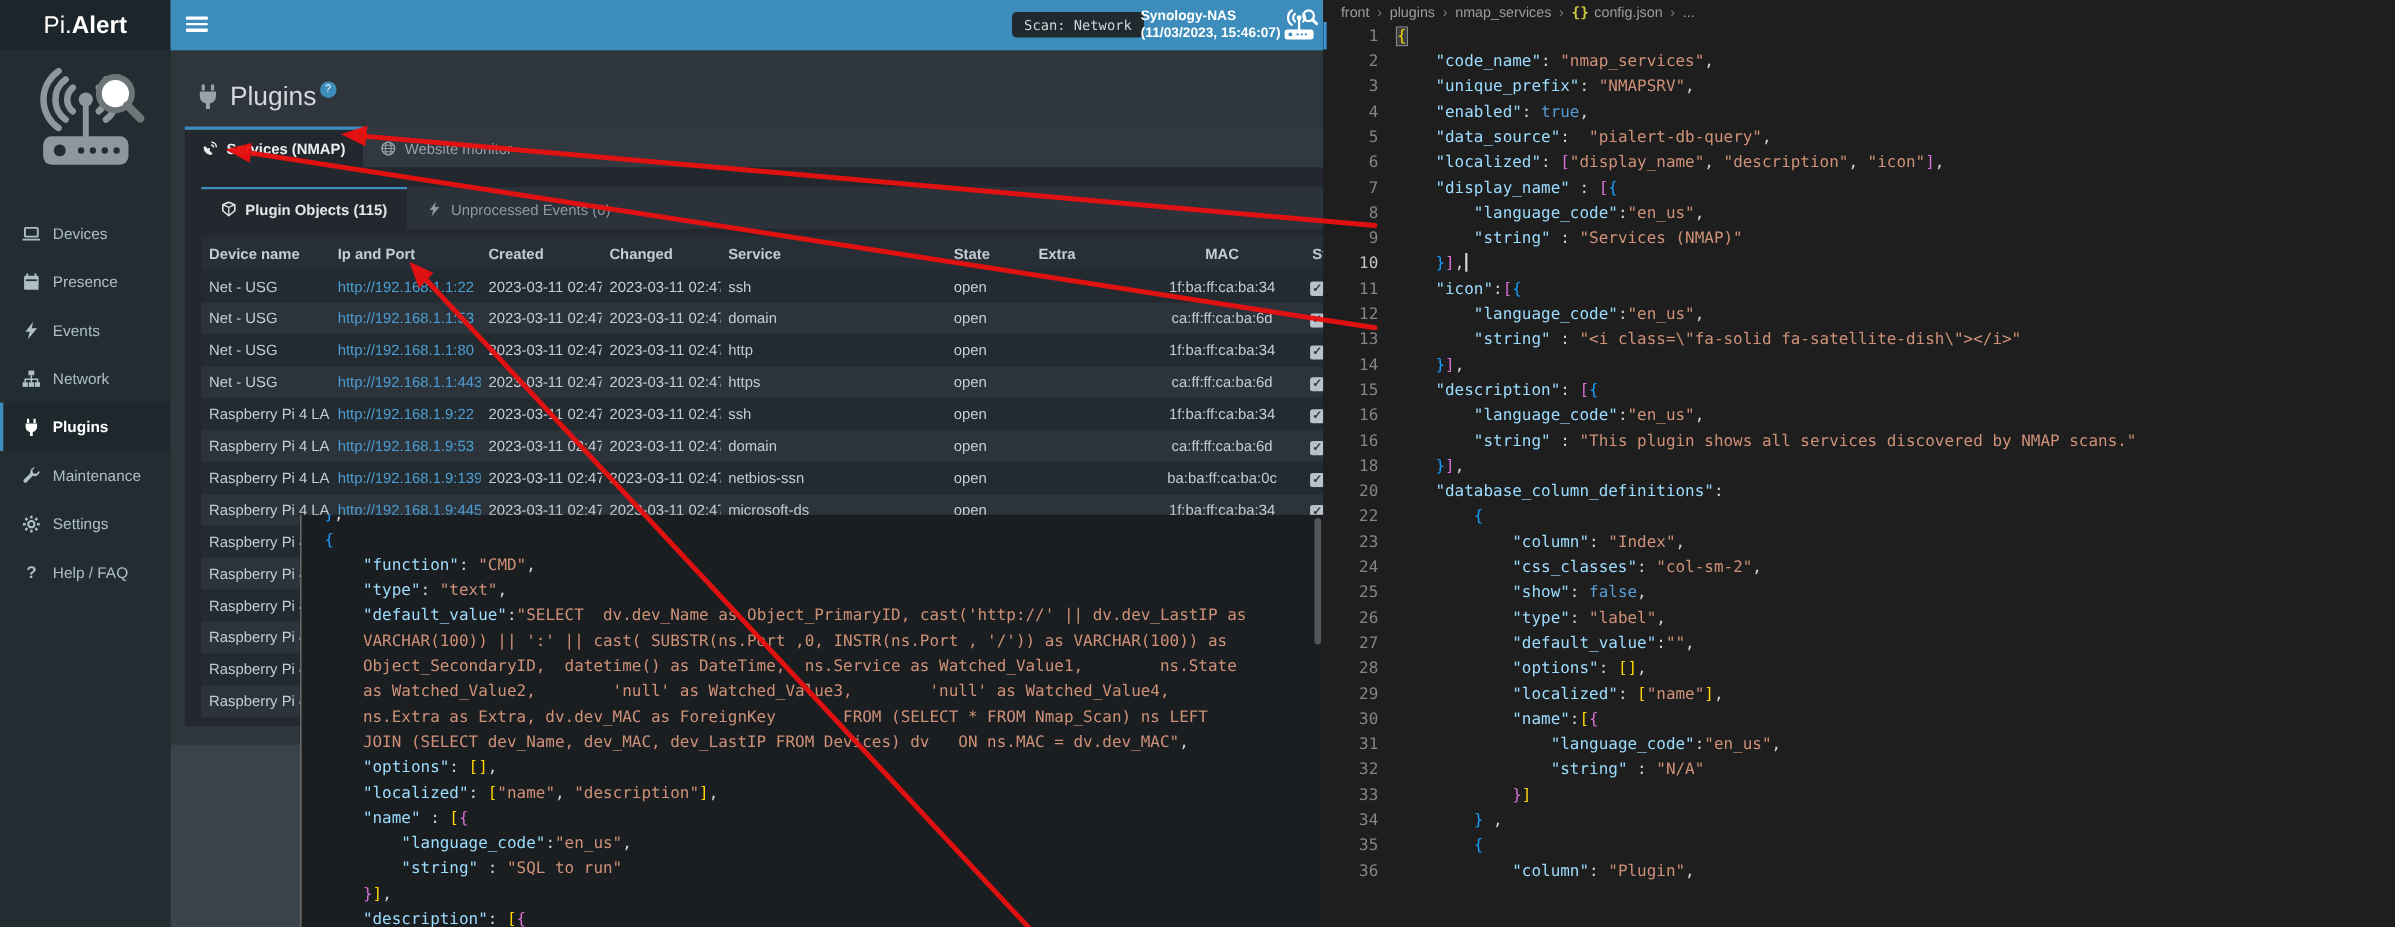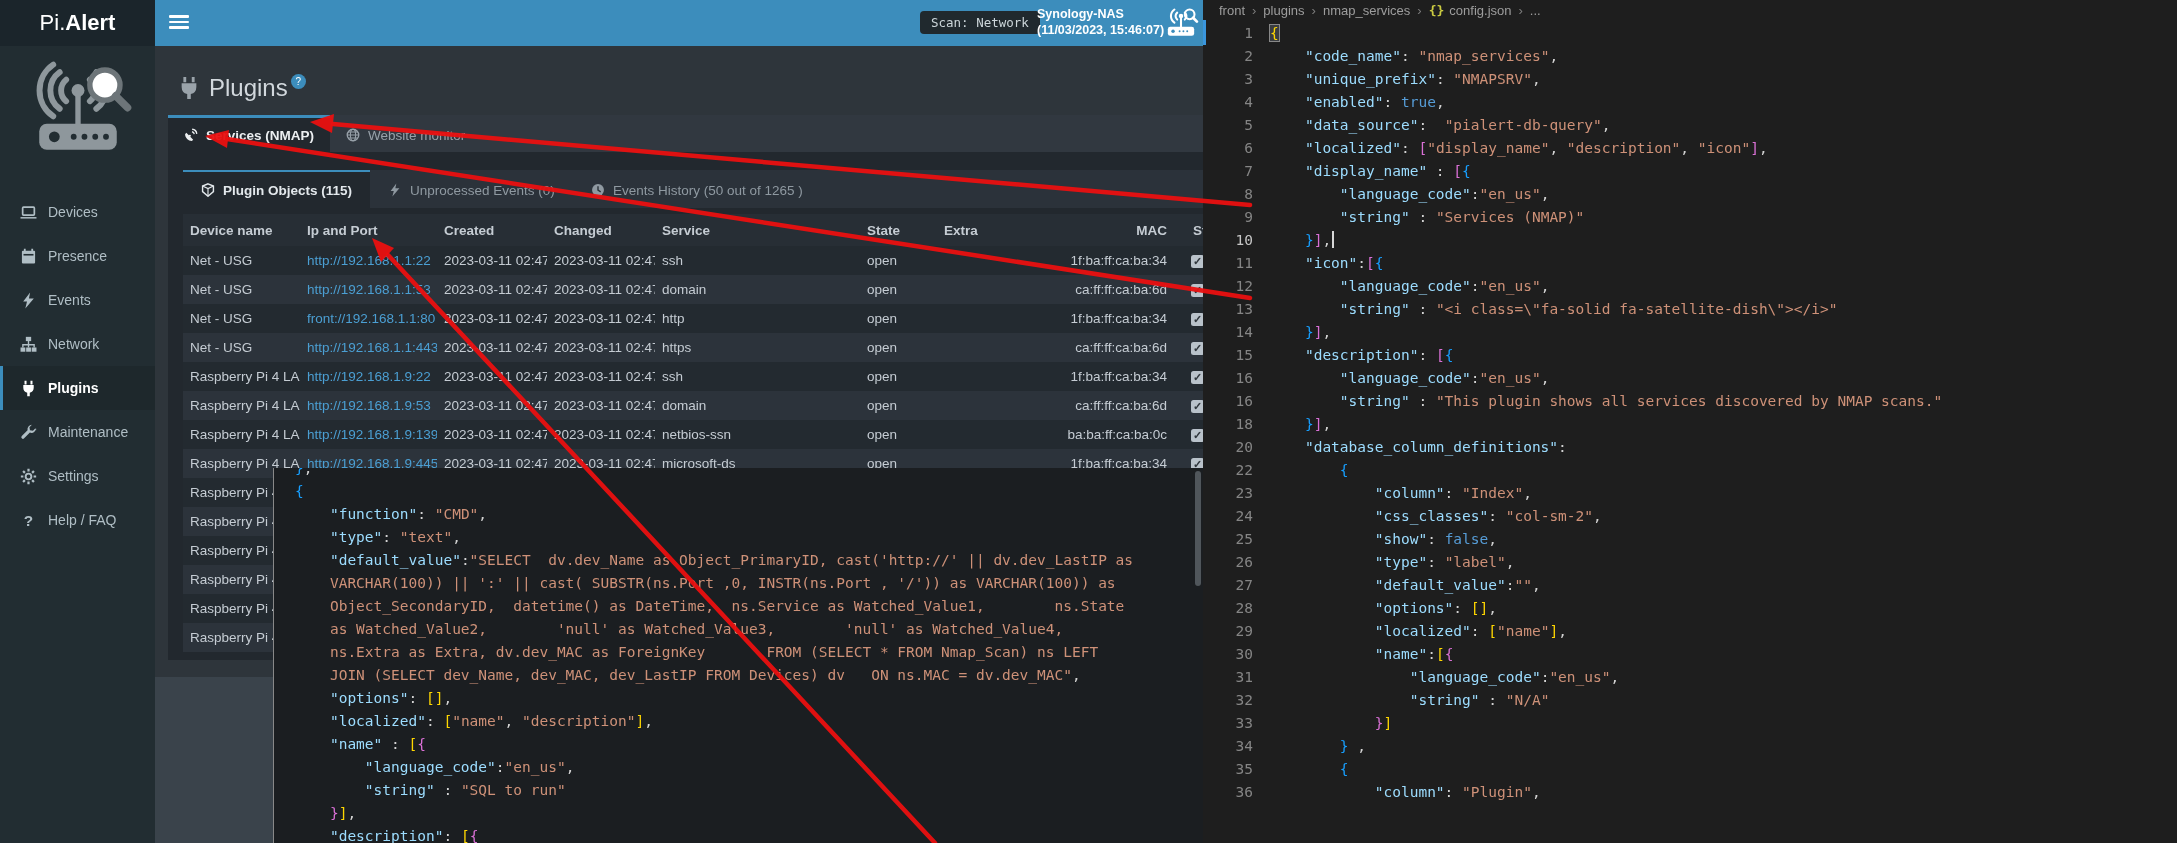--- a/index.html
+++ b/index.html
@@ -48,21 +48,21 @@
   .subtab .tab-icon{width:14px;height:14px;margin-right:8px;}
   .subtab .tab-icon svg{width:100%;height:100%;}
   
   #table{position:absolute;left:28px;top:168px;width:1054px;font-size:13.5px;}
   .trow{display:flex;height:29px;align-items:center;}
   .trow.head{height:32px;background:#272e35;color:#e8ecef;font-weight:bold;}
   .trow.odd{background:#232a30;}
   .trow.even{background:#2c333b;}
   .tcell{padding-left:7px;white-space:nowrap;overflow:hidden;box-sizing:border-box;color:#c5ccd3;flex:none;}
   .tcell a{color:#4b9fd3;text-decoration:none;cursor:pointer;}
-  .tcell.mac{text-align:right;padding-left:0;}
+  .tcell.mac{text-align:center;padding-left:0;}
   .checkbox{display:inline-block;width:13px;height:13px;background:#b9c2ca;border-radius:2.5px;
     margin-left:17px;color:#30373d;font-size:11px;line-height:13px;text-align:center;font-weight:bold;cursor:pointer;}
   
   #code-overlay{position:absolute;left:273px;top:468px;width:930px;height:375px;background:#1b1e21;
     border-left:1px solid #888;overflow:hidden;box-sizing:border-box;}
   #overlay-code{margin-top:-11px;padding-left:21px;}
   .cline{height:23px;line-height:23px;white-space:pre;font-family:"DejaVu Sans Mono",monospace;font-size:14.5px;}
   #overlay-scrollbar{position:absolute;right:2px;top:3px;width:6px;height:115px;background:#50565b;border-radius:3px;}
   
   #editor{position:absolute;left:1203px;top:0;width:974px;height:843px;background:#1e1e1e;overflow:hidden;}
@@ -239,27 +239,20 @@
               <path d="M1.8 3.5L8 6.3l6.2-2.8M8 6.3v8.8" fill="none" stroke="currentColor" stroke-width="1.3"></path>
             </svg></span>
           <span>Plugin Objects (115)</span>
         </div>
         <div class="subtab">
           <span class="tab-icon"><svg viewBox="0 0 16 16">
               <path d="M9.5 0.5L3 9h3.6L5 15.5 13 6H8.4z" fill="currentColor"></path>
             </svg></span>
           <span>Unprocessed Events (0)</span>
         </div>
-        <div class="subtab">
-          <span class="tab-icon"><svg viewBox="0 0 16 16">
-              <circle cx="8" cy="8" r="6.8" fill="currentColor"></circle>
-              <path d="M8 3.8v4.4l3.1 1.9" stroke="#2b323a" stroke-width="1.6" fill="none"></path>
-            </svg></span>
-          <span>Events History (50 out of 1265 )</span>
-        </div>
       </div>
     <div id="table">
         <div class="trow head">
           <div class="tcell" style="width: 117px;">Device name</div>
           <div class="tcell" style="width: 137px;">Ip and Port</div>
           <div class="tcell" style="width: 110px;">Created</div>
           <div class="tcell" style="width: 108px;">Changed</div>
           <div class="tcell" style="width: 205px;">Service</div>
           <div class="tcell" style="width: 77px;">State</div>
           <div class="tcell" style="width: 118px;">Extra</div>
@@ -283,21 +276,21 @@
           <div class="tcell" style="width: 110px;">2023-03-11 02:47:20</div>
           <div class="tcell" style="width: 108px;">2023-03-11 02:47:20</div>
           <div class="tcell" style="width: 205px;">domain</div>
           <div class="tcell" style="width: 77px;">open</div>
           <div class="tcell" style="width: 118px;"></div>
           <div class="tcell mac" style="width: 112px;">ca:ff:ff:ca:ba:6d</div>
           <div class="tcell" style="width: 70px;"><span class="checkbox">✓</span></div>
         </div>
         <div class="trow odd">
           <div class="tcell" style="width: 117px;">Net - USG</div>
-          <div class="tcell" style="width: 137px;"><a>front://192.168.1.1:80</a></div>
+          <div class="tcell" style="width: 137px;"><a>http://192.168.1.1:80</a></div>
           <div class="tcell" style="width: 110px;">2023-03-11 02:47:20</div>
           <div class="tcell" style="width: 108px;">2023-03-11 02:47:20</div>
           <div class="tcell" style="width: 205px;">http</div>
           <div class="tcell" style="width: 77px;">open</div>
           <div class="tcell" style="width: 118px;"></div>
           <div class="tcell mac" style="width: 112px;">1f:ba:ff:ca:ba:34</div>
           <div class="tcell" style="width: 70px;"><span class="checkbox">✓</span></div>
         </div>
         <div class="trow even">
           <div class="tcell" style="width: 117px;">Net - USG</div>

